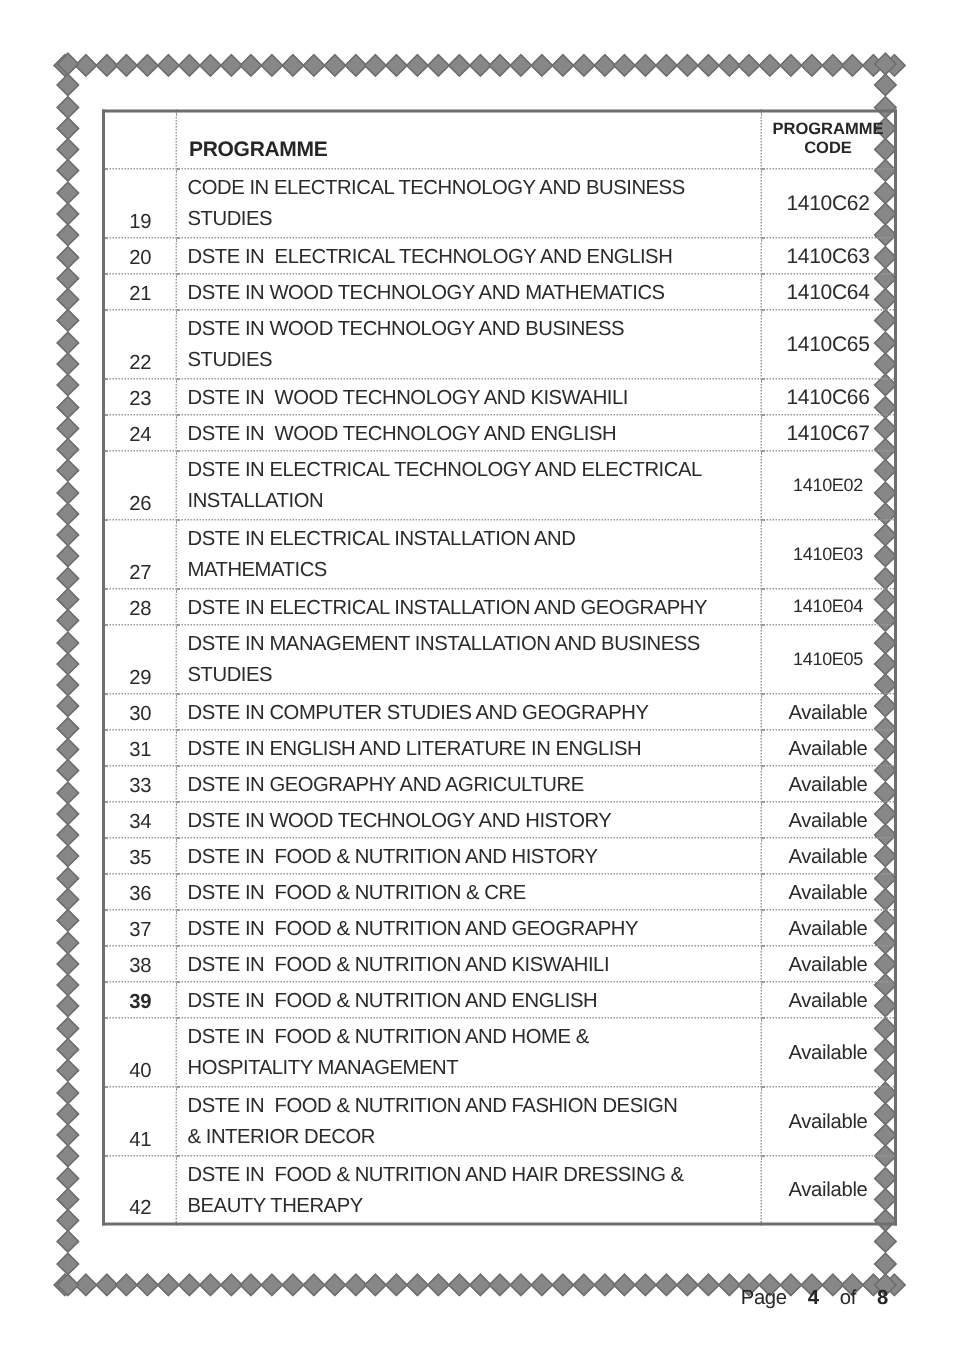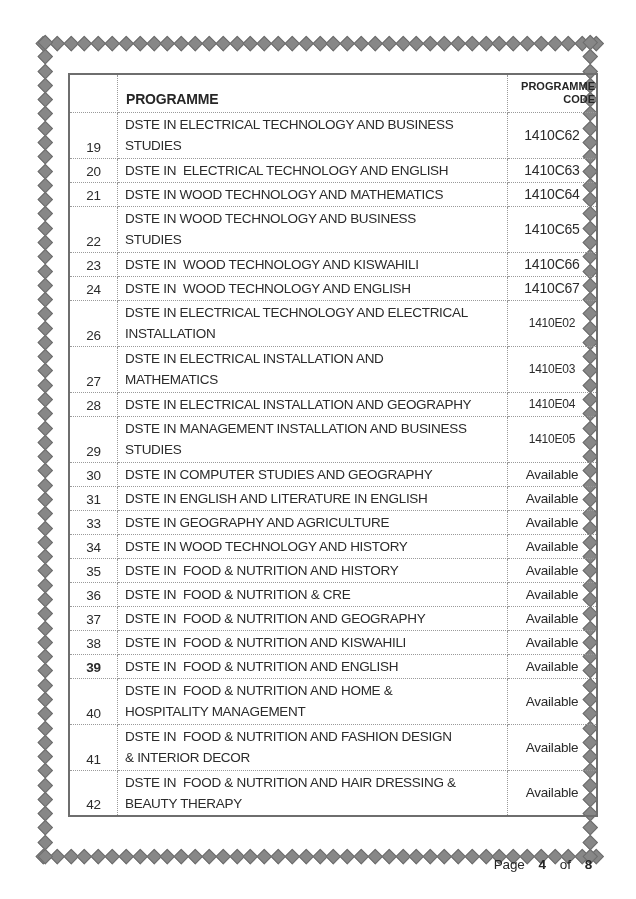--- a/index.html
+++ b/index.html
@@ -35,21 +35,21 @@
   .col-no   { width:45px;margin-left:18px;  }
   .col-prog { width:381px;margin-top:20px; }
   .col-code { width:86px;  }
 
   tr.header-row { height:38px; }
   th.h-prog {
     text-align:left; vertical-align:bottom; padding:0 0 5px 8px;
     font-size:14px; font-weight:bold; color:#262626; letter-spacing:-0.2px;
   }
   th.h-code {
-    text-align:right; vertical-align:middle;
+    text-align:center; vertical-align:middle;
     font-size:11px; line-height:13px; font-weight:bold; color:#262626;
   }
 
   tr.single { height:23px; }
   tr.double { height:46px; }
 
   td.cell-no {
     text-align:center; vertical-align:bottom; padding-bottom:3px;
     font-size:13.5px; letter-spacing:-0.2px;
   }
@@ -290,21 +290,21 @@
     <thead>
       <tr class="header-row">
         <th class="col-no"></th>
         <th class="col-prog h-prog">PROGRAMME</th>
         <th class="col-code h-code">PROGRAMME CODE</th>
       </tr>
     </thead>
     <tbody id="table-body">
         <tr class="double code-large">
     <td class="col-no cell-no">19</td>
-    <td class="col-prog cell-prog">DSTE IN ELECTRICAL TECHNOLOGY AND BUSINESS
+    <td class="col-prog cell-prog">CODE IN ELECTRICAL TECHNOLOGY AND BUSINESS
 STUDIES</td>
     <td class="col-code cell-code">1410C62</td>
   </tr>
         <tr class="single code-large">
     <td class="col-no cell-no">20</td>
     <td class="col-prog cell-prog">DSTE IN  ELECTRICAL TECHNOLOGY AND ENGLISH</td>
     <td class="col-code cell-code">1410C63</td>
   </tr>
         <tr class="single code-large">
     <td class="col-no cell-no">21</td>

